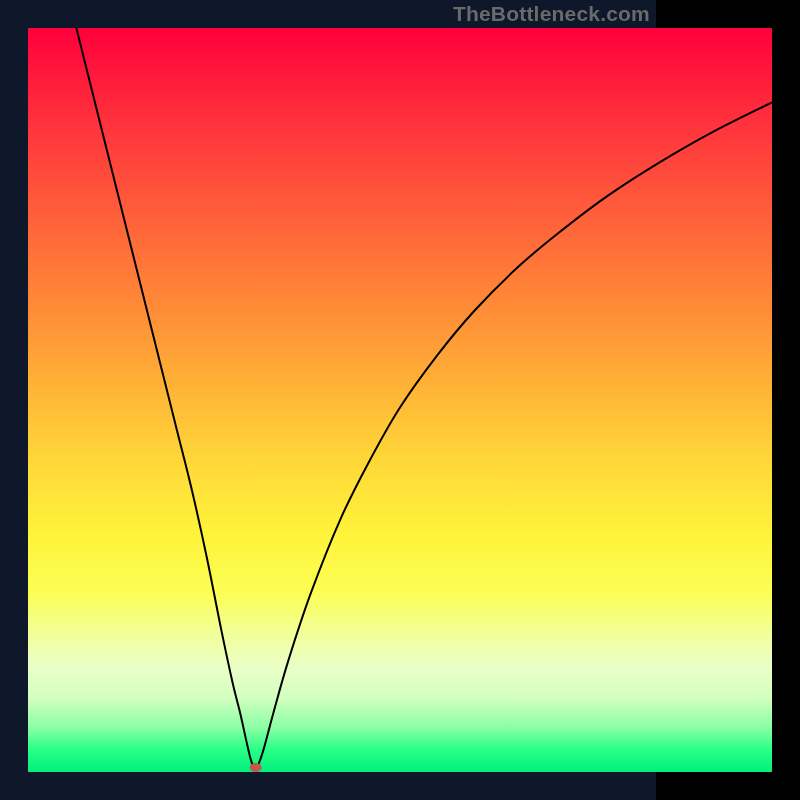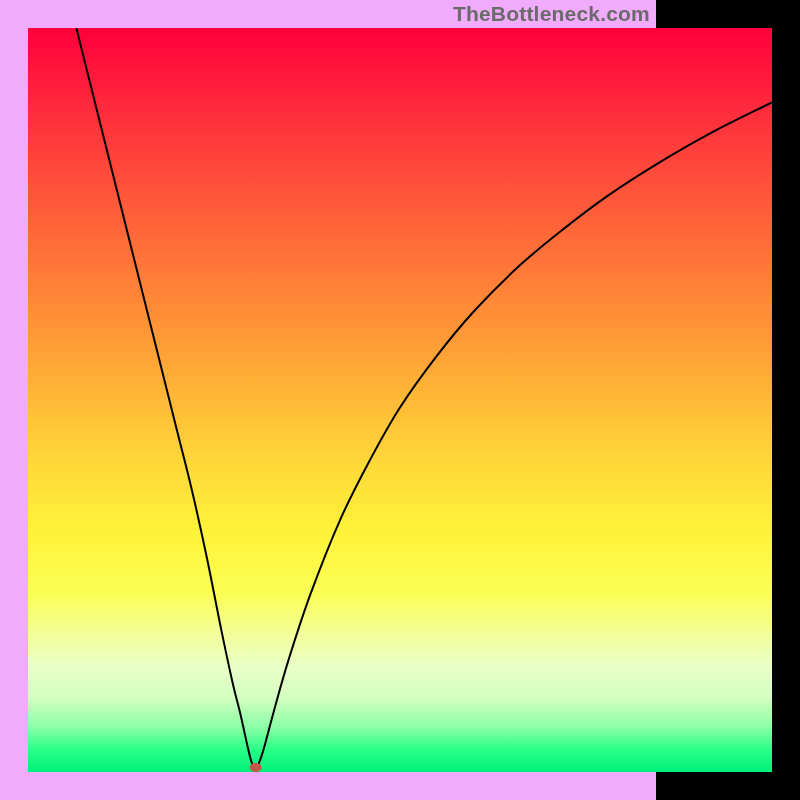--- a/index.html
+++ b/index.html
@@ -1,17 +1,17 @@
 <!DOCTYPE html>
 <html><head>
 <meta charset="utf-8">
 <style>
   * { margin: 0; padding: 0; box-sizing: border-box; }
   html, body { width: 800px; height: 800px; overflow: hidden; background: #000; }
-  .wrap { position: relative; width: 656px; height: 800px; background: #f0abfc; }
+  .wrap { position: relative; width: 656px; height: 800px; background: #0f172a; }
   .plot {
     position: absolute;
     left: 28px;
     top: 28px;
     width: 744px;
     height: 744px;
     background: linear-gradient(
       to bottom,
       #ff003c 0%,
       #ff2f3c 12%,

